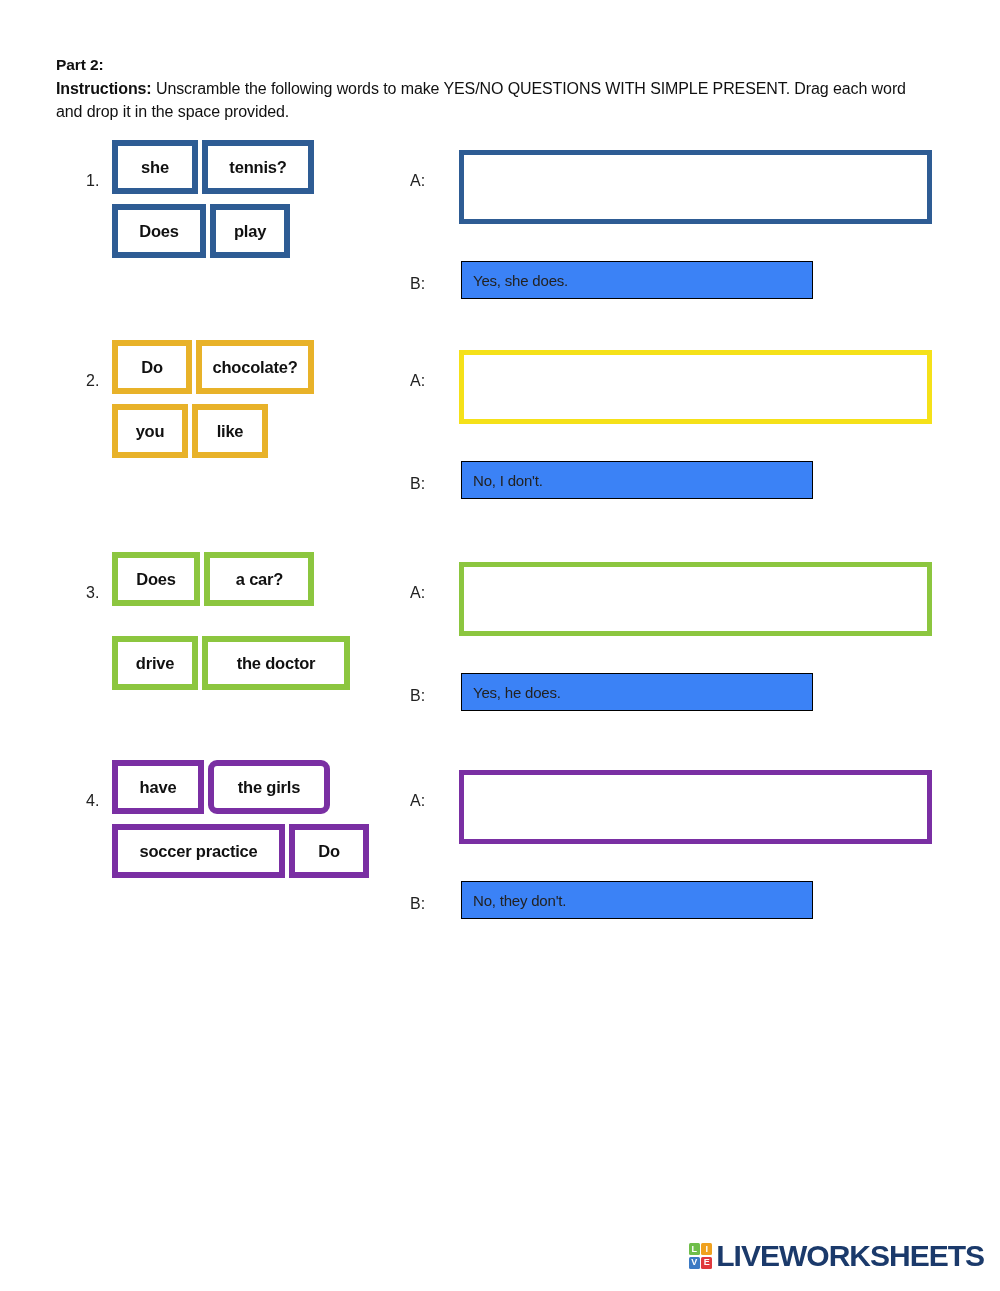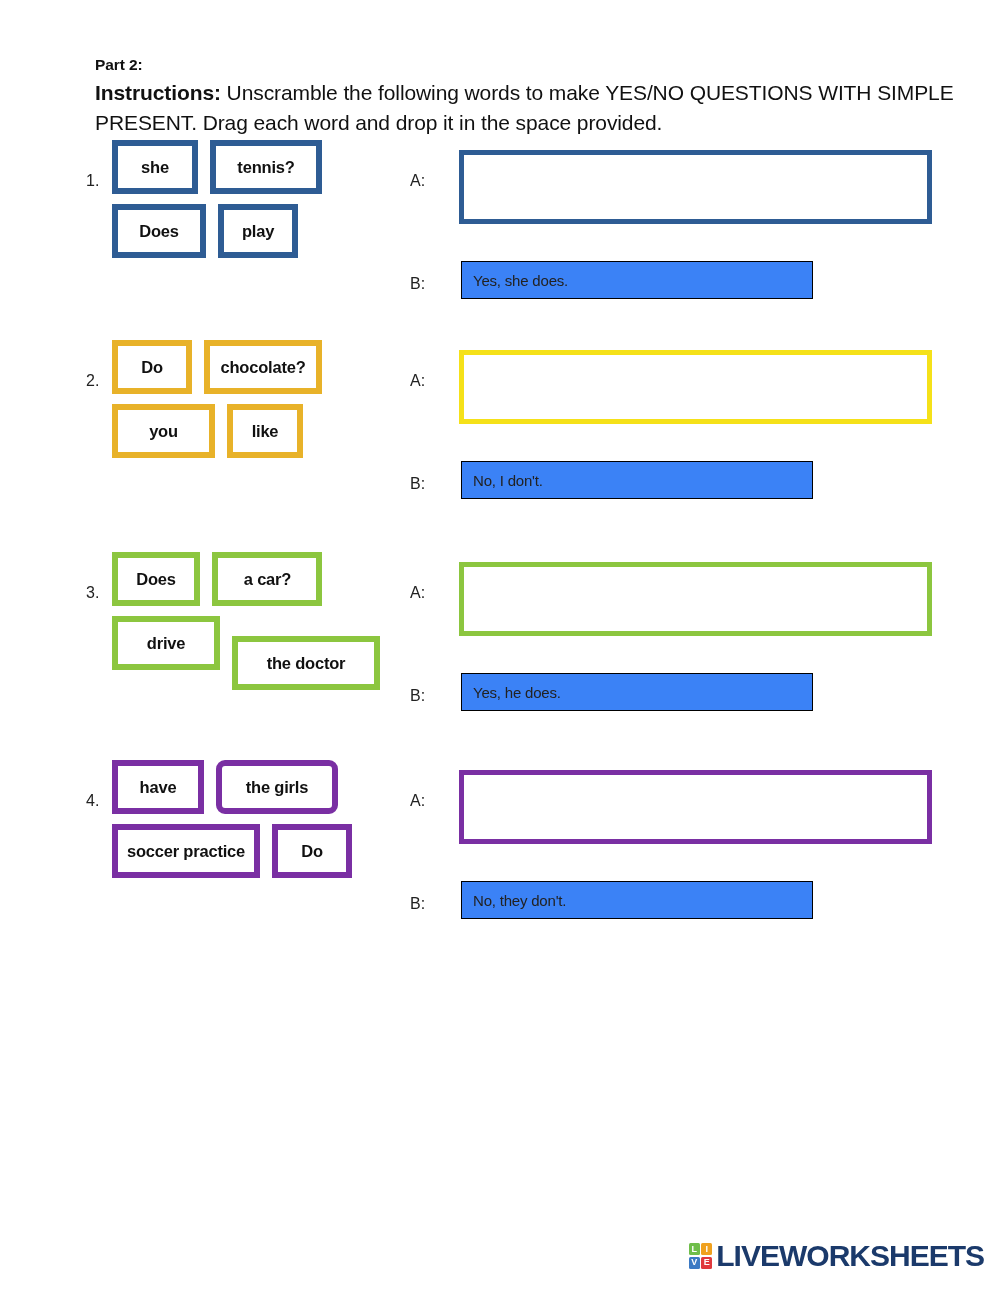--- a/index.html
+++ b/index.html
@@ -16,31 +16,30 @@
     color: #1a1a1a;
     overflow: hidden;
   }
 
   
   .header {
     position: absolute;
     left: 56px;
     top: 56px;
     width: 880px;
-    margin-left: 39px;
   }
   .part-label {
     font-size: 15.5px;
     font-weight: bold;
     letter-spacing: -0.1px;
     margin: 0 0 4px 0;
     color: #111;
   }
   .instructions {
-    font-size: 21px;
+    font-size: 16px;
     line-height: 1.42;
     margin: 0;
     color: #111;
     letter-spacing: -0.1px;
   }
   .instructions .lead {
     font-weight: bold;
   }
 
   
@@ -65,22 +64,22 @@
 
   
   .tiles {
     position: absolute;
     left: 112px;
     top: 0;
     width: 300px;
   }
   .tile-row {
     display: flex;
-    align-items: flex-start;
-    gap: 12px;
+    align-items: flex-end;
+    gap: 4px;
   }
   .tile-row.row2 {
     margin-top: 10px;
   }
   .tile {
     background: #ffffff;
     border-style: solid;
     border-width: 6px;
     box-sizing: border-box;
     height: 54px;
@@ -202,57 +201,57 @@
   </div>
 
   <div class="question" id="q2">
     <div class="q-number">2.</div>
     <div class="tiles">
       <div class="tile-row">
         <div class="tile" style="border-color: rgb(232, 178, 41); width: 80px;">Do</div>
         <div class="tile" style="border-color: rgb(232, 178, 41); width: 118px;">chocolate?</div>
       </div>
       <div class="tile-row row2">
-        <div class="tile" style="border-color: rgb(232, 178, 41); width: 103px;">you</div>
+        <div class="tile" style="border-color: rgb(232, 178, 41); width: 76px;">you</div>
         <div class="tile" style="border-color: rgb(232, 178, 41); width: 76px;">like</div>
       </div>
     </div>
     <div class="ab-label label-a">A:</div>
     <div class="drop-zone" style="border-color: rgb(245, 225, 25);"></div>
     <div class="ab-label label-b">B:</div>
     <div class="answer-box">No, I don't.</div>
   </div>
 
   <div class="question" id="q3">
     <div class="q-number">3.</div>
     <div class="tiles">
       <div class="tile-row">
         <div class="tile" style="border-color: rgb(140, 198, 63); width: 88px;">Does</div>
         <div class="tile" style="border-color: rgb(140, 198, 63); width: 110px; padding-left: 9px;">a car?</div>
       </div>
       <div class="tile-row row2">
-        <div class="tile" style="border-color: rgb(140, 198, 63); width: 108px;">drive</div>
+        <div class="tile" style="border-color: rgb(140, 198, 63); width: 86px;">drive</div>
         <div class="tile" style="border-color: rgb(140, 198, 63); width: 148px; margin-top: 20px;">the doctor</div>
       </div>
     </div>
     <div class="ab-label label-a">A:</div>
     <div class="drop-zone" style="border-color: rgb(140, 198, 63);"></div>
     <div class="ab-label label-b">B:</div>
     <div class="answer-box">Yes, he does.</div>
   </div>
 
   <div class="question" id="q4">
     <div class="q-number">4.</div>
     <div class="tiles">
       <div class="tile-row">
         <div class="tile" style="border-color: rgb(122, 47, 163); width: 92px;">have</div>
         <div class="tile" style="border-color: rgb(122, 47, 163); width: 122px; border-radius: 9px;">the girls</div>
       </div>
       <div class="tile-row row2">
-        <div class="tile" style="border-color: rgb(122, 47, 163); width: 148px;">soccer practice</div>
+        <div class="tile" style="border-color: rgb(122, 47, 163); width: 173px;">soccer practice</div>
         <div class="tile" style="border-color: rgb(122, 47, 163); width: 80px;">Do</div>
       </div>
     </div>
     <div class="ab-label label-a">A:</div>
     <div class="drop-zone" style="border-color: rgb(122, 47, 163);"></div>
     <div class="ab-label label-b">B:</div>
     <div class="answer-box">No, they don't.</div>
   </div>
 
 </div>

